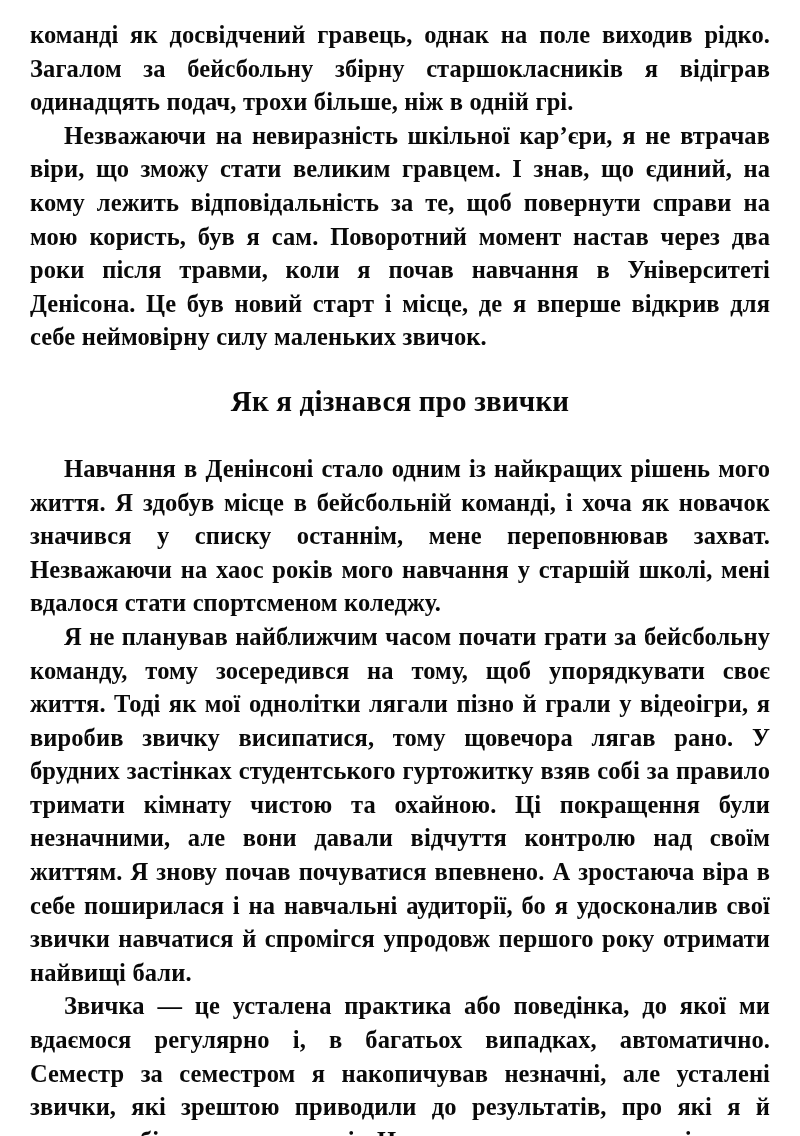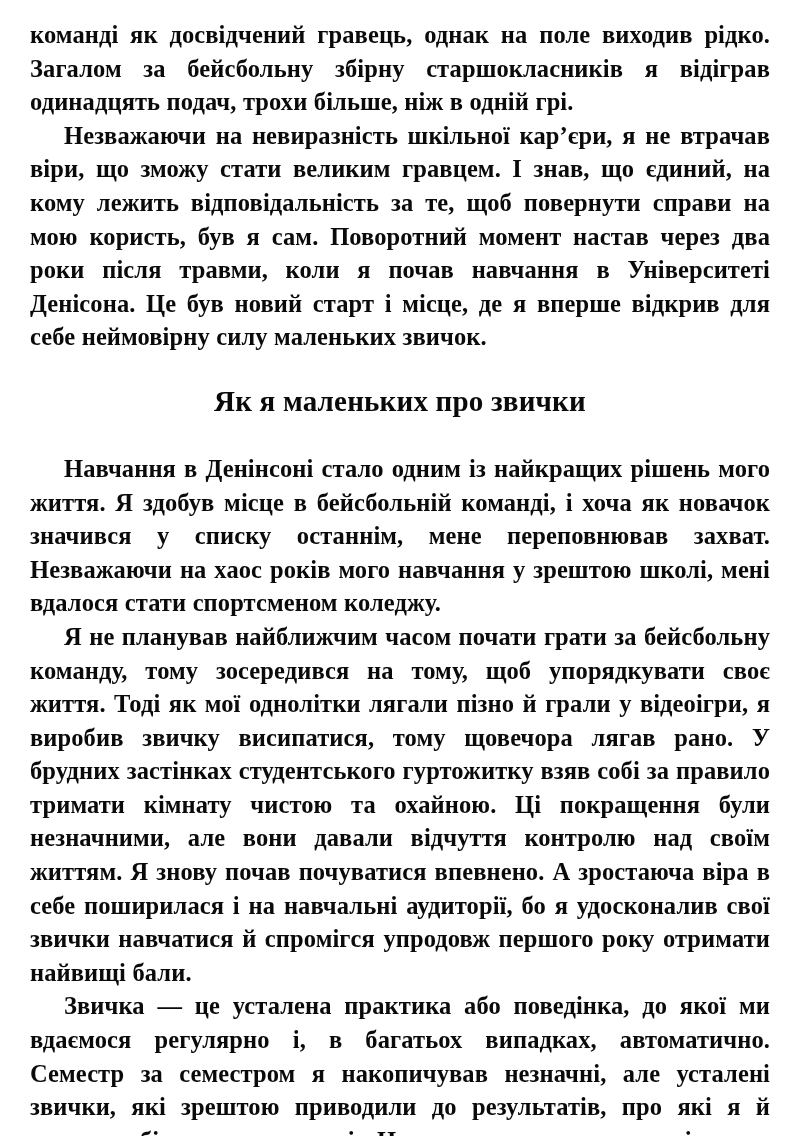--- a/index.html
+++ b/index.html
@@ -79,25 +79,25 @@
 <div id="page">
 
   <div id="text-column">
 
     <p class="body-para continuation">командi як досвiдчений гравець, однак на поле виходив рiдко. Загалом за бейсбольну збiрну старшокласникiв я вiдiграв одинадцять подач, трохи бiльше, нiж в однiй грi.</p>
 
     <p class="body-para">Незважаючи на невиразнiсть шкiльної кар’єри, я не втрачав вiри, що зможу стати великим гравцем. I знав, що єдиний, на кому лежить вiдповiдальнiсть за те, щоб повернути справи на мою користь, був я сам. Поворотний момент настав через два роки пiсля травми, коли я почав навчання в Унiверситетi Денiсона. Це був новий старт i мiсце, де я вперше вiдкрив для себе неймовiрну силу маленьких звичок.</p>
 
     <div class="gap-before-heading"></div>
 
-    <h2 class="section-heading">Як я маленьких про звички</h2>
+    <h2 class="section-heading">Як я дiзнався про звички</h2>
 
     <div class="gap-after-heading"></div>
 
-    <p class="body-para">Навчання в Денiнсонi стало одним iз найкращих рiшень мого життя. Я здобув мiсце в бейсбольнiй командi, i хоча як новачок значився у списку останнiм, мене переповнював захват. Незважаючи на хаос рокiв мого навчання у зрештою школi, менi вдалося стати спортсменом коледжу.</p>
+    <p class="body-para">Навчання в Денiнсонi стало одним iз найкращих рiшень мого життя. Я здобув мiсце в бейсбольнiй командi, i хоча як новачок значився у списку останнiм, мене переповнював захват. Незважаючи на хаос рокiв мого навчання у старшiй школi, менi вдалося стати спортсменом коледжу.</p>
 
     <p class="body-para">Я не планував найближчим часом почати грати за бейсбольну команду, тому зосередився на тому, щоб упорядкувати своє життя. Тодi як мої однолiтки лягали пiзно й грали у вiдеоiгри, я виробив звичку висипатися, тому щовечора лягав рано. У брудних застiнках студентського гуртожитку взяв собi за правило тримати кiмнату чистою та охайною. Цi покращення були незначними, але вони давали вiдчуття контролю над своїм життям. Я знову почав почуватися впевнено. А зростаюча вiра в себе поширилася i на навчальнi аудиторiї, бо я удосконалив свої звички навчатися й спромiгся упродовж першого року отримати найвищi бали.</p>
 
     <p class="body-para">Звичка — це усталена практика або поведiнка, до якої ми вдаємося регулярно i, в багатьох випадках, автоматично. Семестр за семестром я накопичував незначнi, але усталенi звички, якi зрештою приводили до результатiв, про якi я й уявити собi на початку не мiг. Наприклад, уперше в життi я взяв за звичку кiлька</p>
 
   </div>
 
   <div id="page-number">11</div>
 
 </div>

